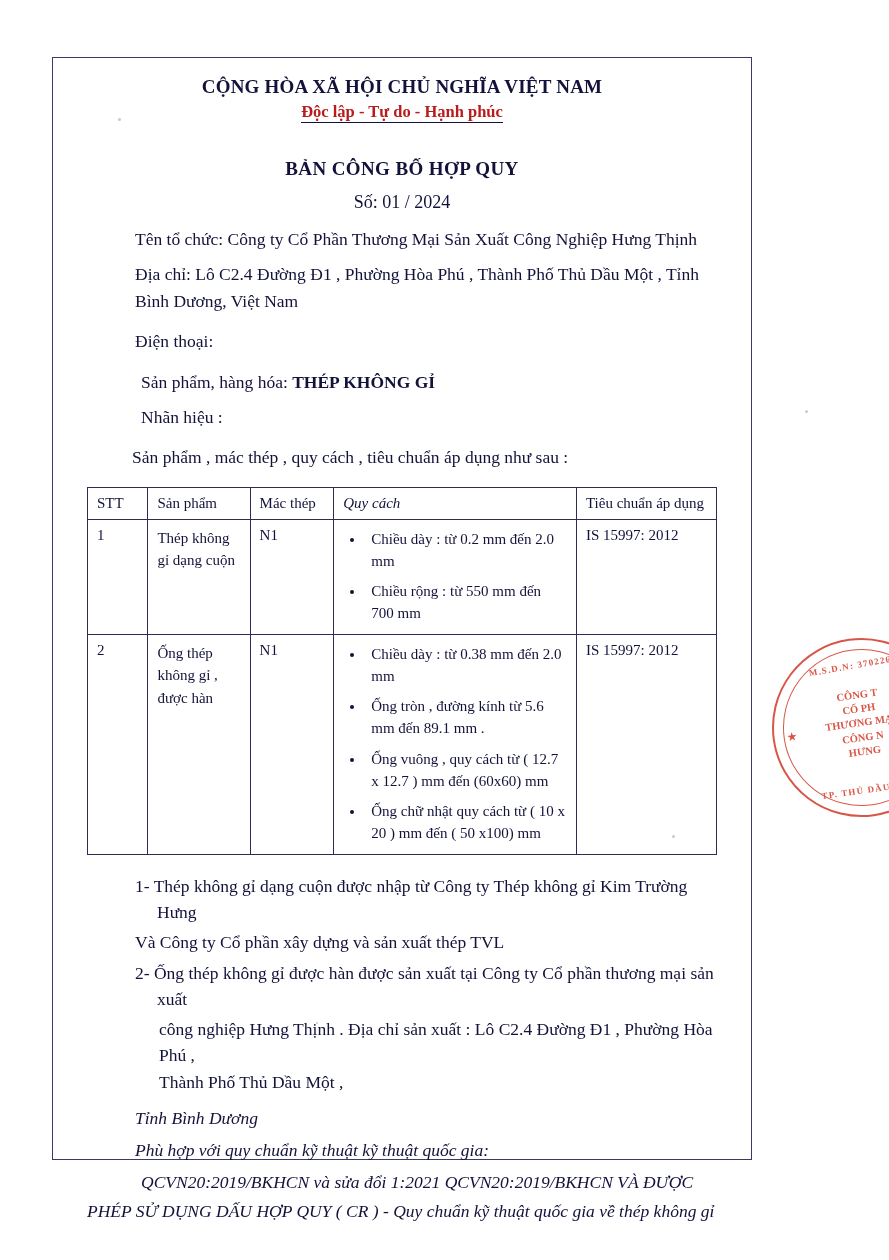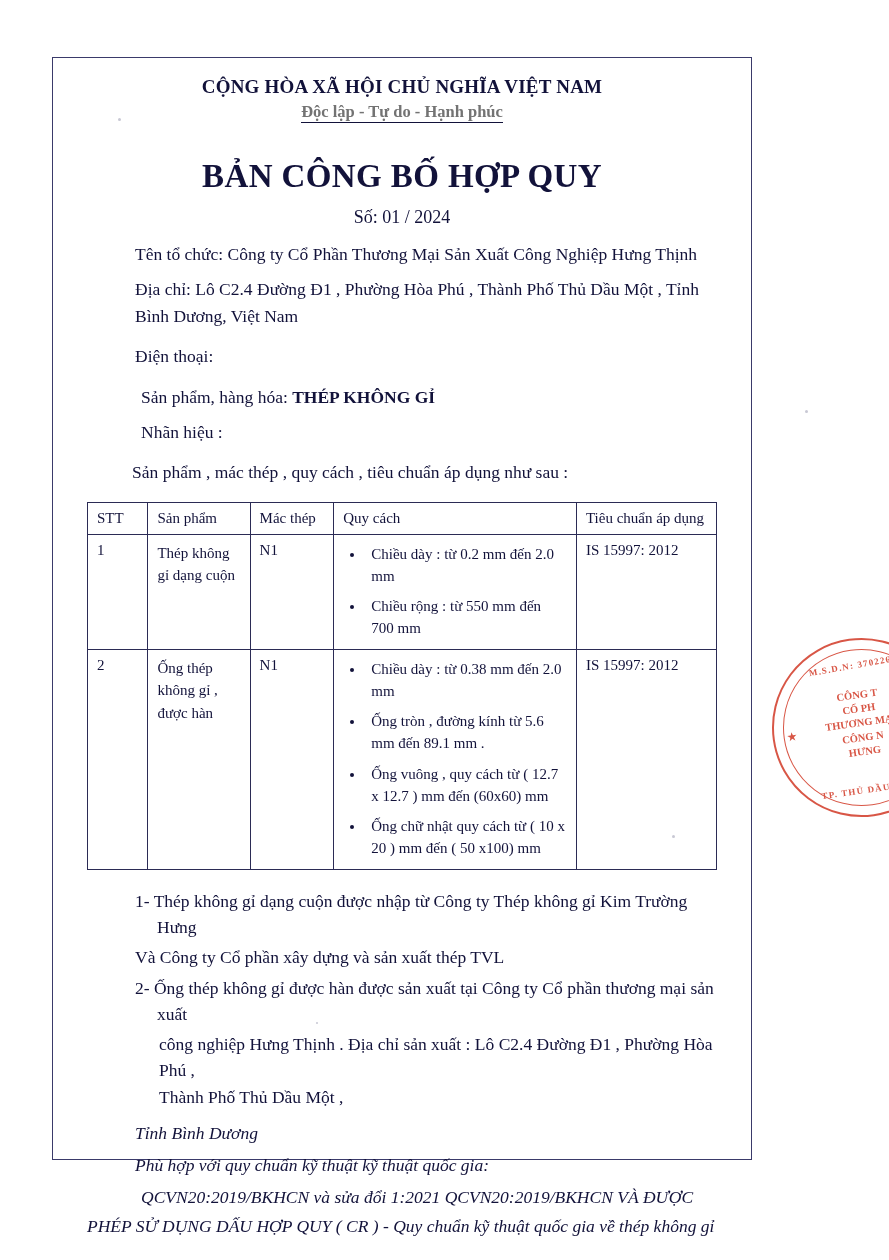--- a/index.html
+++ b/index.html
@@ -36,31 +36,31 @@
     font-weight: bold;
     font-size: 19px;
     letter-spacing: 0.2px;
     color: #12123a;
   }
   .motto {
     text-align: center;
     font-weight: bold;
     font-size: 16.5px;
     margin-top: 4px;
-    color: #737373;
+    color: #b91c1c;
   }
   .motto span.u {
     border-bottom: 1.4px solid #12123a;
     padding-bottom: 1px;
   }
 
   .doc-title {
     text-align: center;
     font-weight: bold;
-    font-size: 33px;
+    font-size: 19px;
     margin-top: 36px;
     letter-spacing: 0.4px;
     color: #12123a;
   }
   .doc-number {
     text-align: center;
     font-size: 18px;
     margin-top: 12px;
     color: #12123a;
   }
@@ -88,21 +88,21 @@
     border: 1px solid #2b2b55;
     padding: 7px 9px;
     vertical-align: top;
     text-align: left;
     font-weight: normal;
   }
   table.spec th { font-weight: normal; }
   .col-stt { width: 52px; text-align: center; }
   .col-sp  { width: 116px; }
   .col-mac { width: 92px; text-align: center; }
-  .col-qc  { width: 330px; }
+  .col-qc  { width: 330px; font-style: italic; }
   .col-tc  { width: 178px; }
 
   td.center { text-align: center; }
   .cell-just {
     text-align: justify;
     line-height: 1.5;
   }
   ul.qc {
     margin: 2px 0 2px 0;
     padding-left: 22px;

